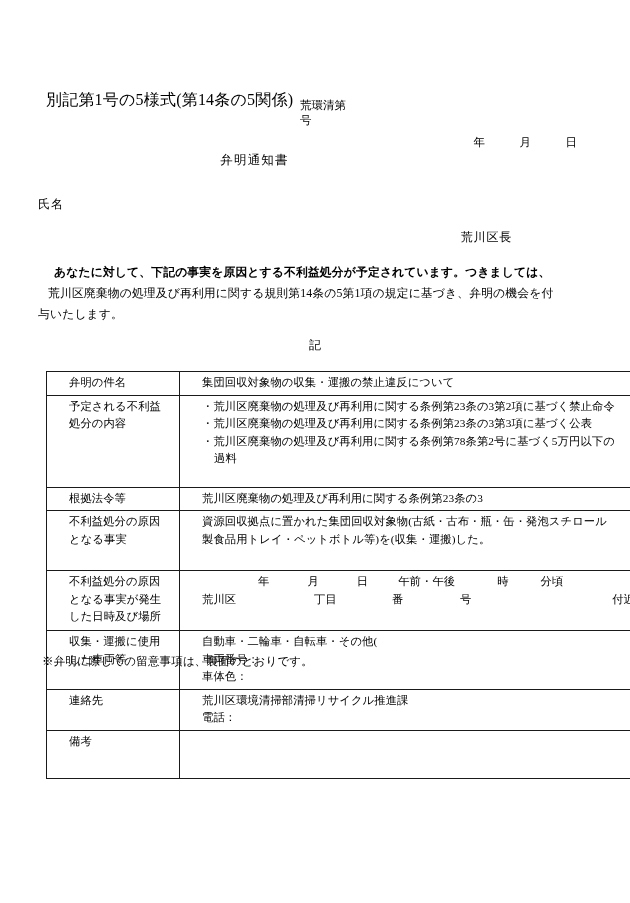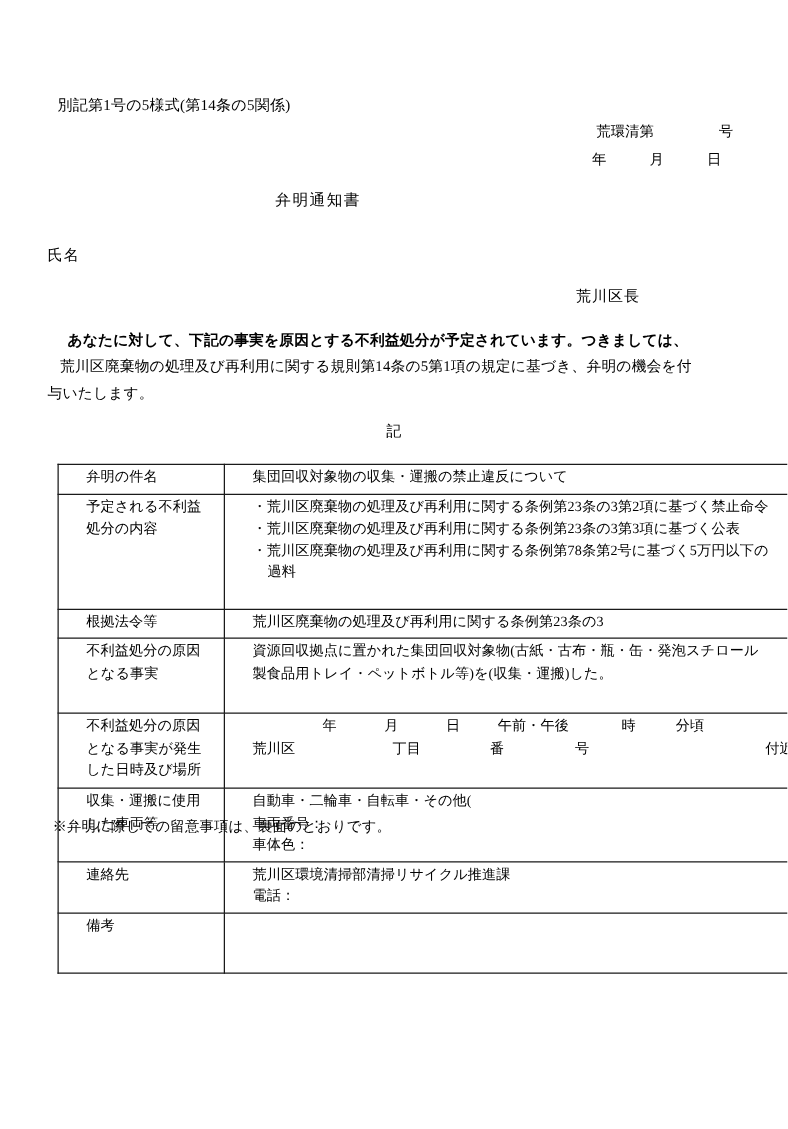--- a/index.html
+++ b/index.html
@@ -24,37 +24,38 @@
     left: 0;
     top: 0;
     width: 630px;
     padding: 0;
   }
 
   
   .form-no {
     position: absolute;
     left: 46px;
-    top: 76px;
-    font-size: 12px;
+    top: 90px;
+    font-size: 16px;
     letter-spacing: 0.2px;
     white-space: nowrap;
   }
   .doc-number-block {
     position: absolute;
     left: 300px;
     top: 98px;
     width: 285px;
     font-size: 11.5px;
   }
   .doc-number-line {
     display: flex;
     justify-content: flex-end;
     align-items: baseline;
     white-space: nowrap;
+    flex-direction: column;
   }
   .doc-number-line .lbl { }
   .doc-number-line .gapA { display: inline-block; width: 52px; }
   .doc-number-line .tail { display: inline-block; width: 10px; text-align: right; }
 
   .date-line {
     display: flex;
     justify-content: flex-end;
     align-items: baseline;
     white-space: nowrap;

